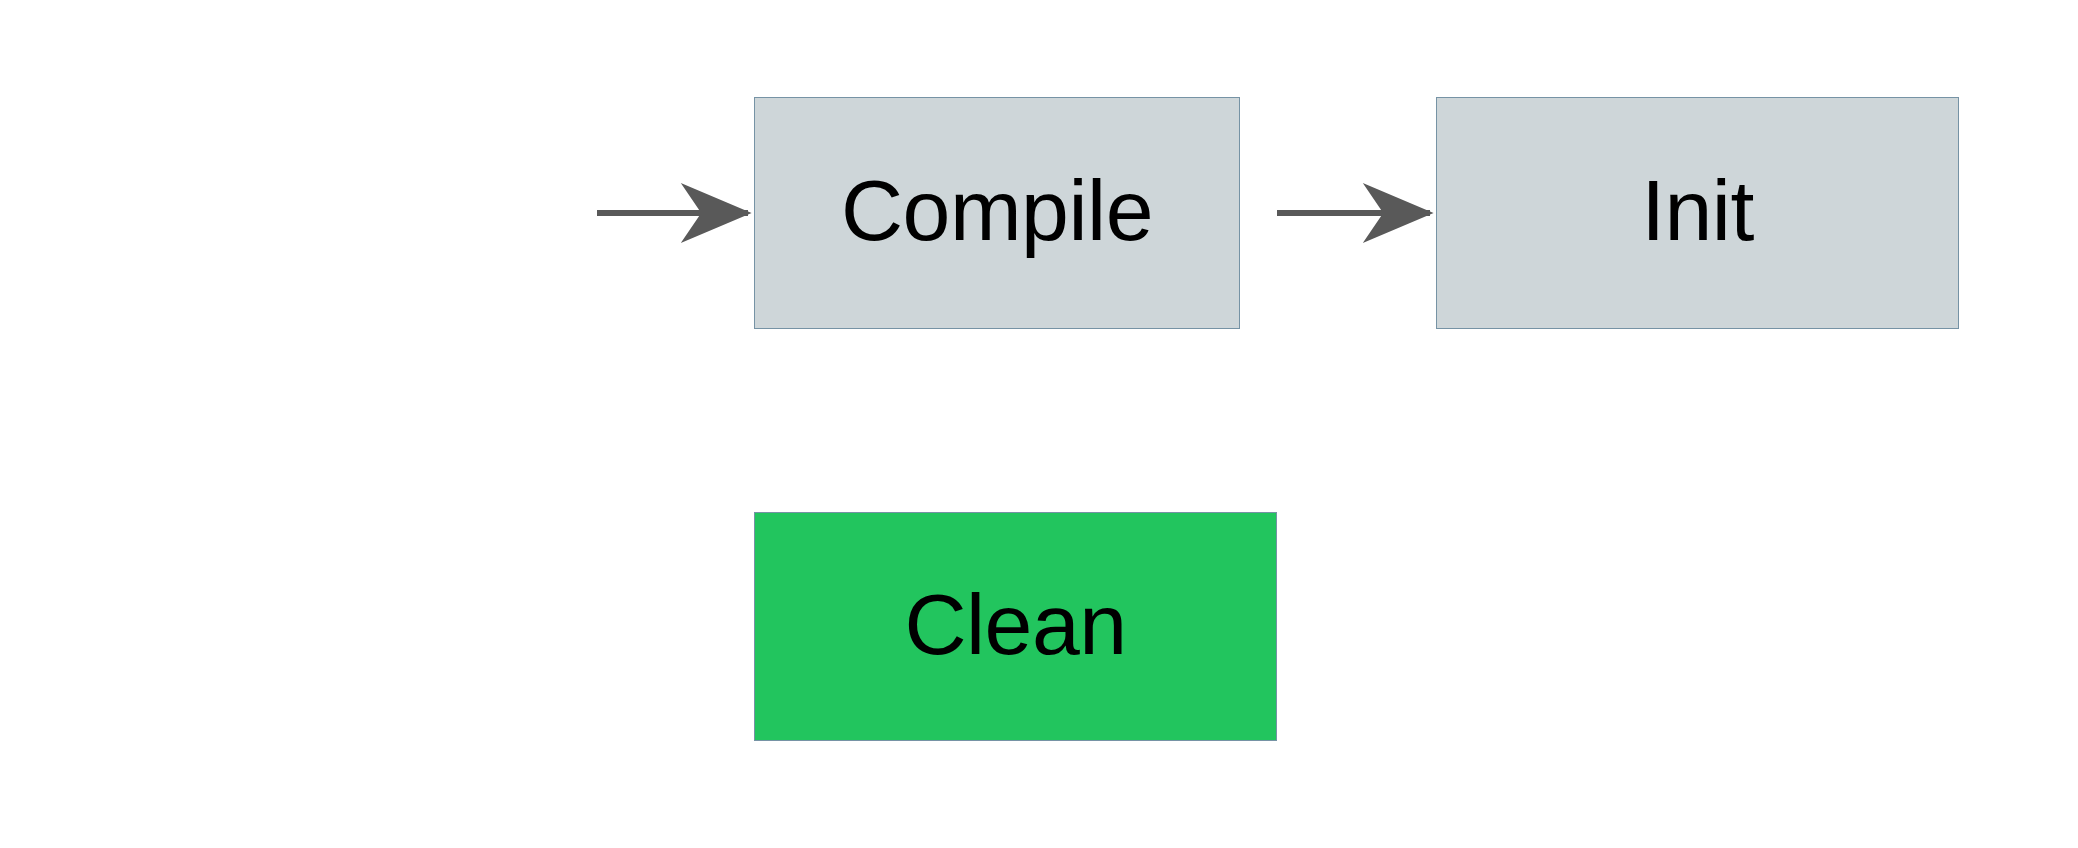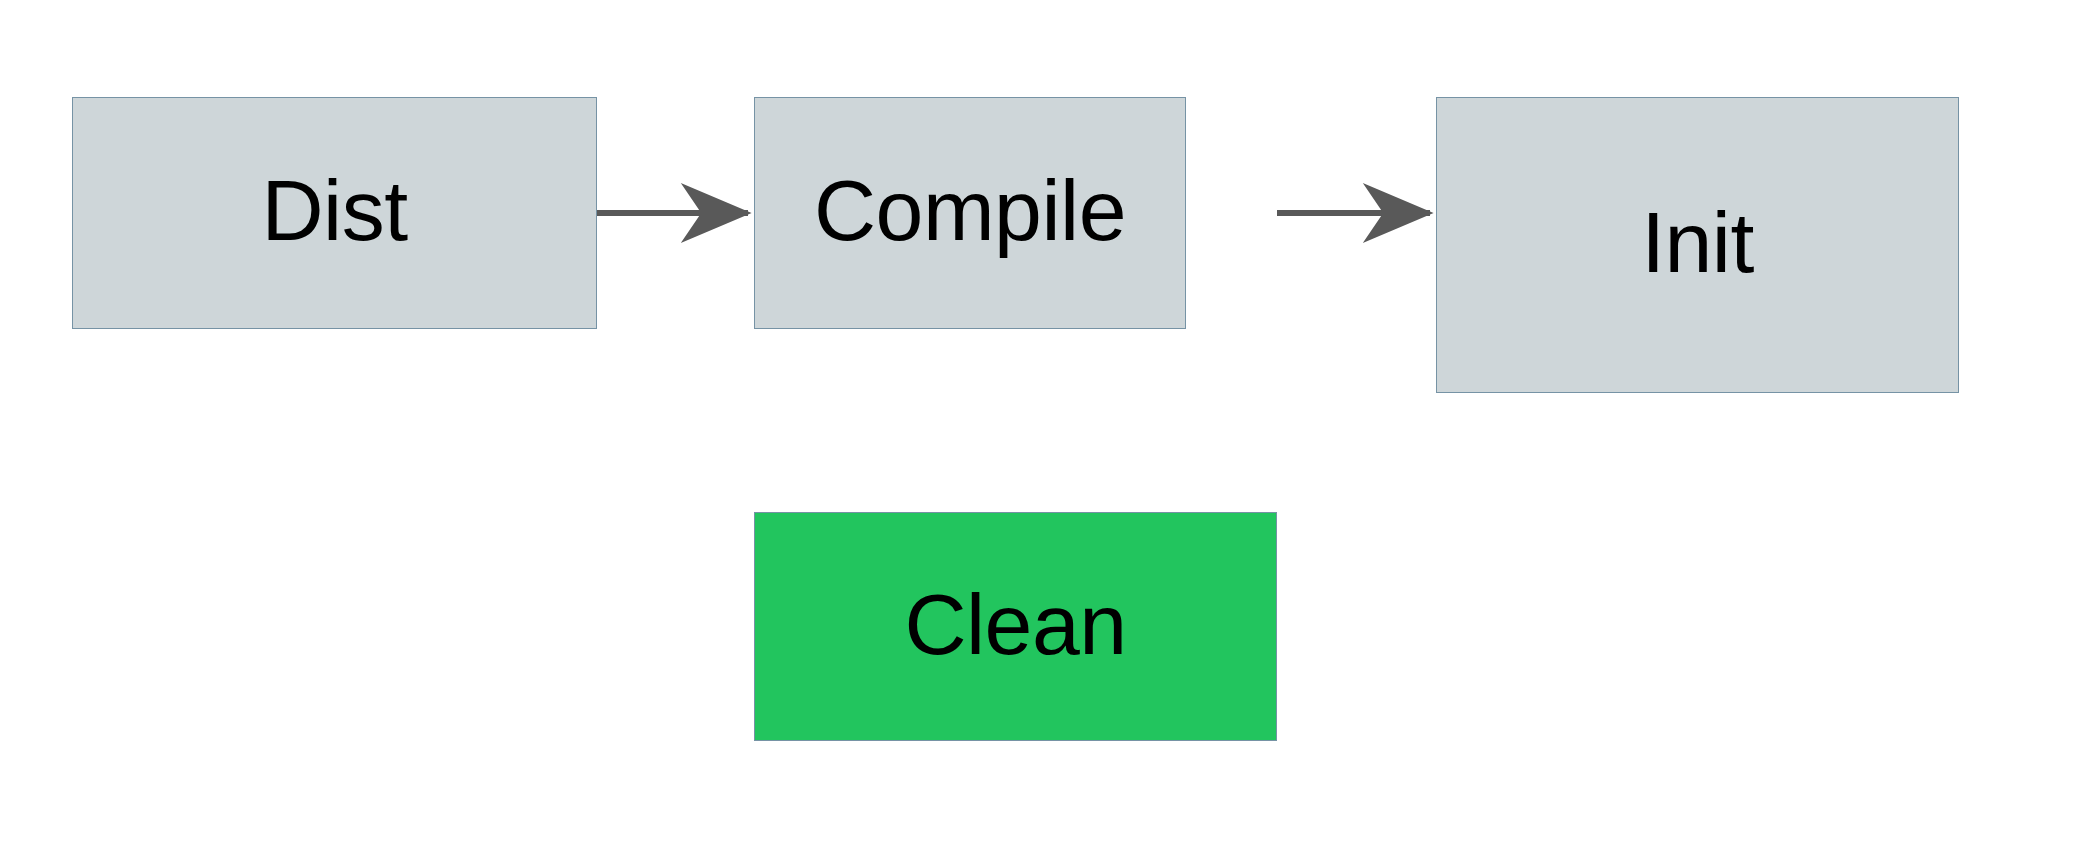--- a/index.html
+++ b/index.html
@@ -62,29 +62,26 @@
 
     <g>
       <line class="edge-line" x1="597" y1="213" x2="748" y2="213" stroke="#595959" stroke-width="6" marker-end="url(#barb-arrow)"></line>
     </g>
 
     <g>
       <line class="edge-line" x1="1277" y1="213" x2="1430" y2="213" stroke="#595959" stroke-width="6" marker-end="url(#barb-arrow)"></line>
     </g>
   </svg>
 
-  <div class="node-box" style="left: 72px; top: 97px; width: 525px; height: 232px; background: rgb(206, 214, 217); border: 1.6px solid rgb(118, 147, 165);">
-    <span class="node-label" style="color: rgb(0, 0, 0); font-size: 86px;">Dist</span>
-  </div>
 
-  <div class="node-box" style="left: 754px; top: 97px; width: 432px; height: 232px; background: rgb(206, 214, 217); border: 1.6px solid rgb(118, 147, 165);">
+  <div class="node-box" style="left: 754px; top: 97px; width: 486px; height: 232px; background: rgb(206, 214, 217); border: 1.6px solid rgb(118, 147, 165);">
     <span class="node-label" style="color: rgb(0, 0, 0); font-size: 86px;">Compile</span>
   </div>
 
-  <div class="node-box" style="left: 1436px; top: 97px; width: 523px; height: 296px; background: rgb(206, 214, 217); border: 1.6px solid rgb(118, 147, 165);">
+  <div class="node-box" style="left: 1436px; top: 97px; width: 523px; height: 232px; background: rgb(206, 214, 217); border: 1.6px solid rgb(118, 147, 165);">
     <span class="node-label" style="color: rgb(0, 0, 0); font-size: 86px;">Init</span>
   </div>
 
   <div class="node-box" style="left: 754px; top: 512px; width: 523px; height: 229px; background: #22c55e; border: 1.6px solid rgb(118, 147, 165);">
     <span class="node-label" style="color: rgb(0, 0, 0); font-size: 86px;">Clean</span>
   </div>
 
 </div>
 
 </body></html>

